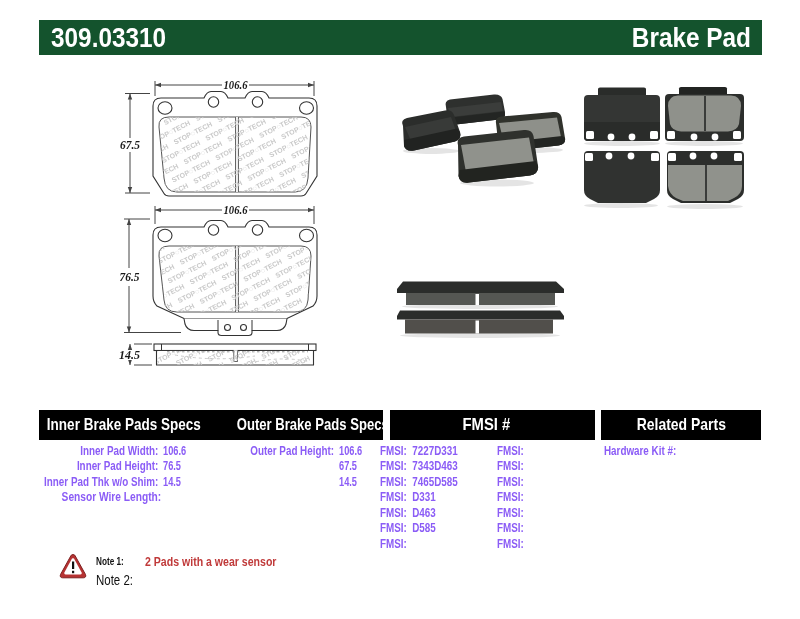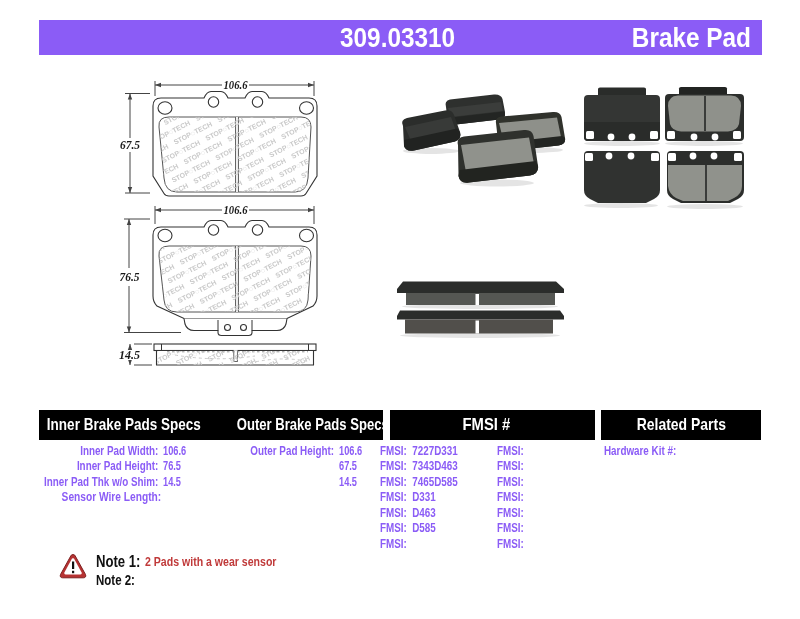--- a/index.html
+++ b/index.html
@@ -12,21 +12,21 @@
 .cxr{display:inline-block;transform:scaleX(.87);transform-origin:100% 50%;white-space:nowrap;}
 .cxc{display:inline-block;transform:scaleX(.87);transform-origin:50% 50%;white-space:nowrap;}
 .hdrbar{position:absolute;background:#000;color:#fff;font-weight:bold;font-size:17px;top:410px;height:30px;line-height:30px;text-align:center;}
 .spec{position:absolute;font-weight:bold;font-size:12px;color:#8b5cf6;}
 .row{height:15.5px;line-height:15.5px;white-space:nowrap;}
 
 </style>
 </head>
 <body>
 
-<div class="abs" style="left:39px;top:20px;width:723px;height:35px;background:#8b5cf6;color:#fff;font-weight:bold;font-size:28px;line-height:35px;text-align:center;">
+<div class="abs" style="left:39px;top:20px;width:723px;height:35px;background:#14532d;color:#fff;font-weight:bold;font-size:28px;line-height:35px;">
 <span class="cx" style="margin-left:12px;">309.03310</span>
 <span class="cxr" style="position:absolute;right:11.5px;top:0;">Brake Pad</span>
 </div>
 
 <svg class="abs" style="left:0;top:0;" width="800" height="619" viewBox="0 0 800 619">
 <defs>
 </defs>
 
 <g stroke="#444" stroke-width="1" fill="none">
 
@@ -304,15 +304,15 @@
 <div class="spec" style="left:603.7px;top:443.8px;width:150px;">
  <div class="row"><span class="cx" style="transform:scaleX(.82);">Hardware Kit #:</span></div>
 </div>
 
 <svg class="abs" style="left:58px;top:553px;" width="30" height="28" viewBox="0 0 30 28">
  <path d="M13.2,2.2 Q15,0.8 16.8,2.2 L27.5,21.5 Q28.6,24.6 25.4,24.8 L4.6,24.8 Q1.4,24.6 2.5,21.5 Z" fill="#b63232" stroke="#7e1f1f" stroke-width="1"></path>
  <path d="M14,5.6 Q15,4.8 16,5.6 L23.6,19.6 Q24.2,21.4 22.4,21.5 L7.6,21.5 Q5.8,21.4 6.4,19.6 Z" fill="#fff"></path>
  <rect x="14" y="8.5" width="2.2" height="7.5" fill="#111"></rect>
  <rect x="14" y="17.8" width="2.2" height="2.4" fill="#111"></rect>
 </svg>
-<div class="abs" style="left:95.5px;top:555px;font-size:16px;font-weight:bold;color:#111;line-height:14px;height:14px;"><span class="cx" style="transform:scaleX(.82);">Note 1:</span></div>
+<div class="abs" style="left:95.5px;top:555px;font-size:10px;font-weight:bold;color:#111;line-height:14px;height:14px;"><span class="cx" style="transform:scaleX(.82);">Note 1:</span></div>
 <div class="abs" style="left:145px;top:555px;font-size:12px;font-weight:bold;color:#c03a3a;line-height:14px;height:14px;"><span class="cx" style="transform:scaleX(.88);">2 Pads with a wear sensor</span></div>
-<div class="abs" style="left:95.5px;top:573px;font-size:14px;font-weight:bold;color:#111;line-height:14px;height:14px;"><span class="cx" style="transform:scaleX(.82);">Note 2:</span></div>
+<div class="abs" style="left:95.5px;top:573px;font-size:14px;font-weight:normal;color:#111;line-height:14px;height:14px;"><span class="cx" style="transform:scaleX(.82);">Note 2:</span></div>
 
 </body></html>

